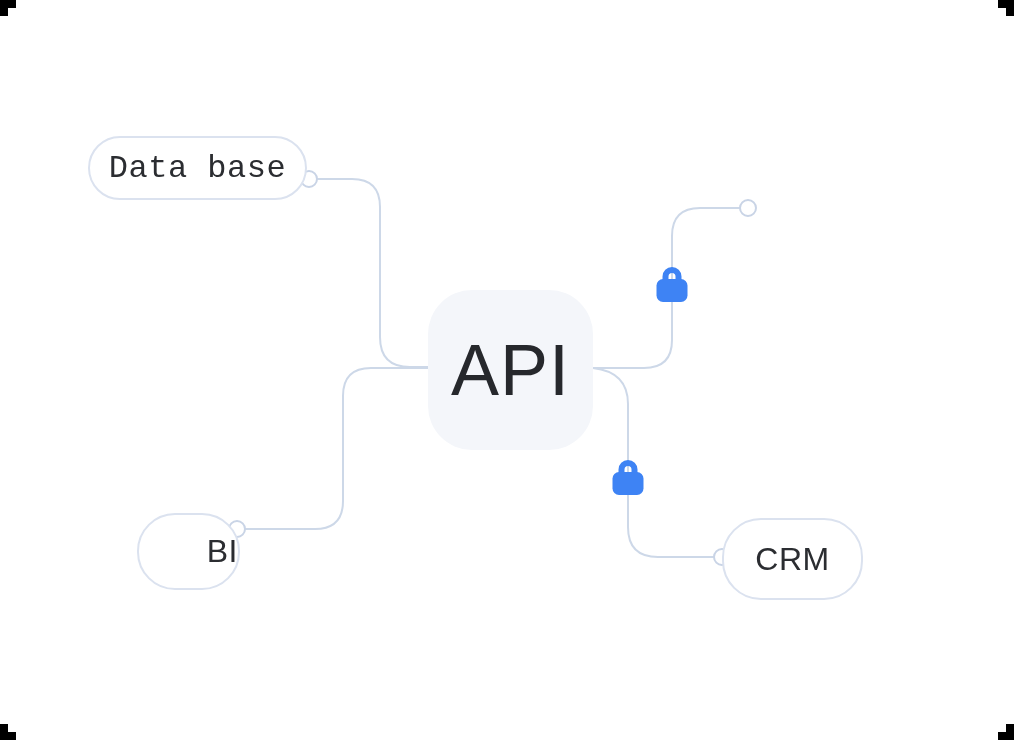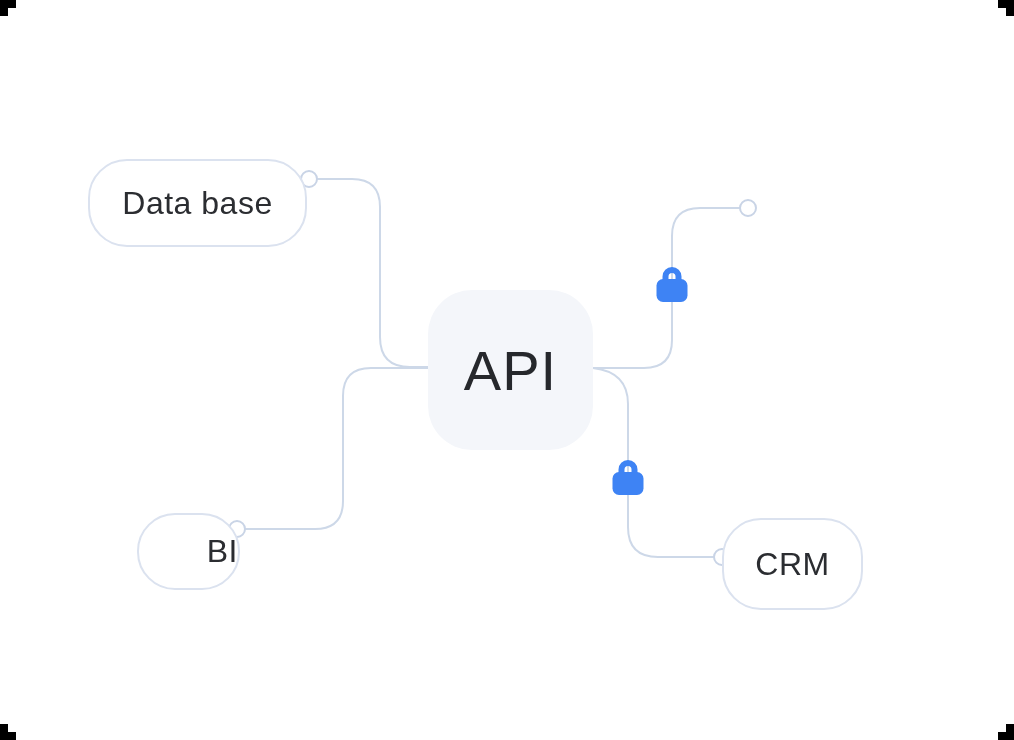--- a/index.html
+++ b/index.html
@@ -26,31 +26,31 @@
   .node{
     position:absolute;
     box-sizing:border-box;
     background:#ffffff;
     border:2px solid #dbe2ef;
     display:flex;align-items:center;justify-content:center;
     color:#2b2d31;
     font-size:32px;
     letter-spacing:0.5px;
   }
-  .node.db {left:88px; top:159px; width:219px;height:88px;border-radius:39px;}
+  .node.db {left:88px; top:136px; width:219px;height:64px;border-radius:39px;font-family:Liberation Mono, monospace;}
   .node.erp{left:743px;top:167px;width:130px;height:78px;border-radius:39px;}
   .node.bi {left:137px;top:513px;width:103px;height:77px;border-radius:38px;justify-content:flex-end;}
-  .node.crm{left:722px;top:518px;width:141px;height:92px;border-radius:39px;}
+  .node.crm{left:722px;top:518px;width:141px;height:82px;border-radius:39px;}
 
   .center-node{
     position:absolute;
     left:428px;top:290px;width:165px;height:160px;
     background:#f4f6fa;border-radius:44px;border:none;
     display:flex;align-items:center;justify-content:center;
-    color:#26282c;font-size:56px;letter-spacing:1px;
+    color:#26282c;font-size:72px;letter-spacing:1px;
   }
 
   
   .lock{position:absolute;width:34px;height:38px;}
   .lock.erp-lock{left:655px;top:265px;}
   .lock.crm-lock{left:611px;top:458px;}
 </style>
 </head>
 <body>
 

